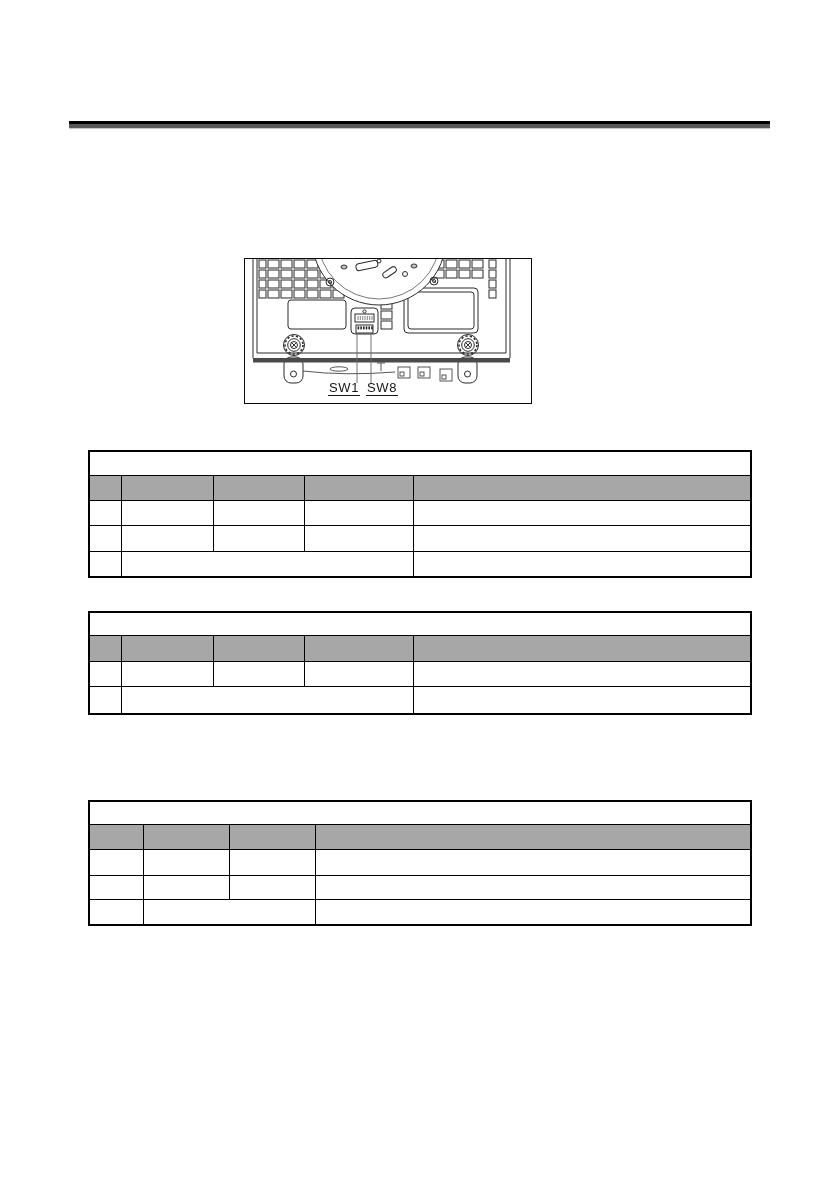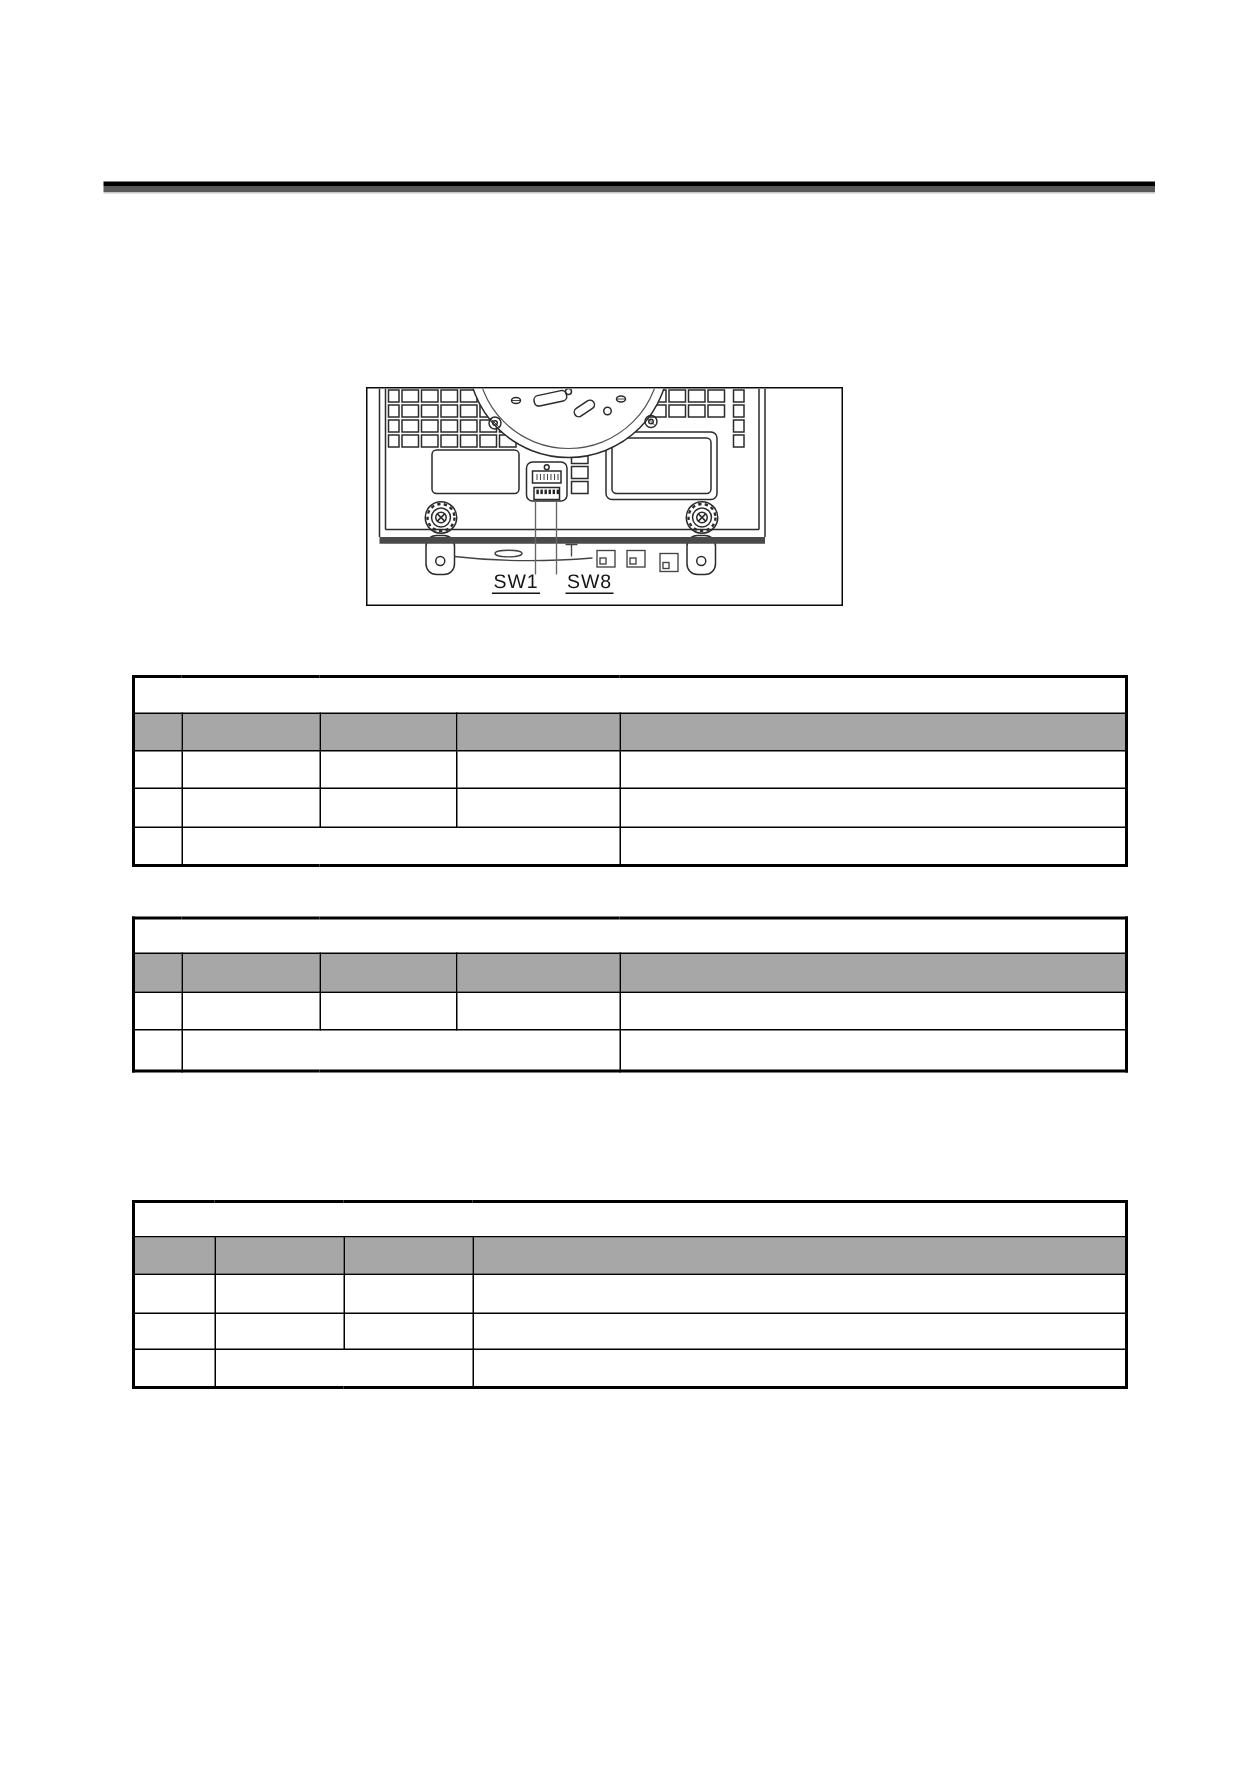--- a/index.html
+++ b/index.html
@@ -6,27 +6,27 @@
   .page{position:relative;width:839px;height:1190px;background:#ffffff;overflow:hidden;
         font-family:"Liberation Sans",sans-serif;color:#111;}
 
   
   .rule{position:absolute;left:69px;top:121px;width:701px;}
   .rule .r1{height:3px;background:#000000;}
   .rule .r2{height:4px;background:#595959;}
   .rule .r3{height:1px;background:#c6c6c6;}
 
   
-  .figure{position:absolute;left:244px;top:258px;width:318px;height:146px;
+  .figure{position:absolute;left:244px;top:258px;width:288px;height:146px;
           border:1px solid #0a0a0a;box-sizing:border-box;overflow:hidden;}
   .figure svg{position:absolute;left:0;top:0;}
   .sw-label{position:absolute;top:122px;font-size:13px;line-height:14px;color:#151515;
             border-bottom:1.3px solid #151515;letter-spacing:0.6px;padding:0 1px;}
   .sw1{left:83px;}
-  .sw8{left:132px;}
+  .sw8{left:121px;}
 
   
   table.doc{position:absolute;left:88px;border-collapse:collapse;table-layout:fixed;
             border:2px solid #000;background:#fff;}
   table.doc td{border:1px solid #000;padding:0 4px;font-size:11px;overflow:hidden;}
   tr.title-row td{background:#ffffff;}
   tr.hdr-row td{background:#a7a7a7;}
   #table1{top:450px;width:662px;}
   #table2{top:611px;width:662px;}
   #table3{top:800px;width:662px;}

